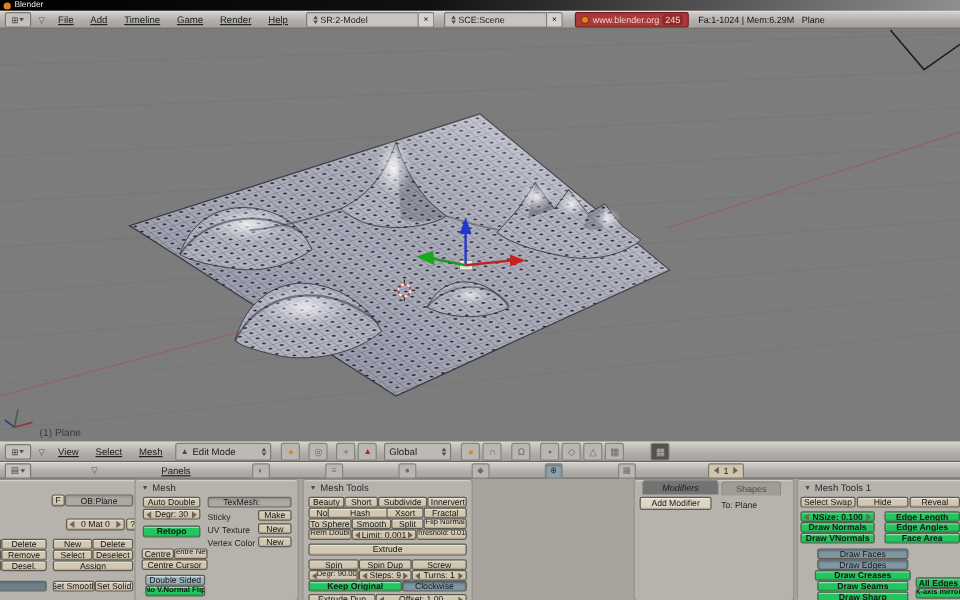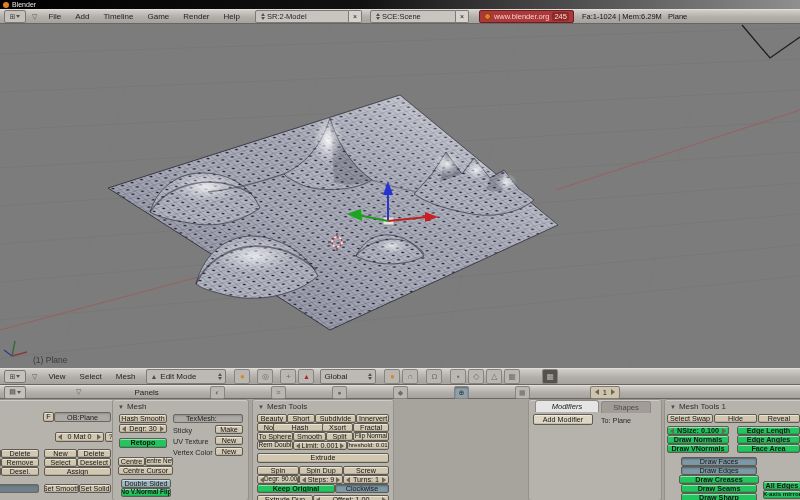--- a/index.html
+++ b/index.html
@@ -11,21 +11,21 @@
     background:linear-gradient(90deg,#000 0%,#111 45%,#8f8f8f 100%);
     display:flex;align-items:center;gap:3px;padding-left:3px;box-sizing:border-box;}
   .titlebar .logo{width:6px;height:6px;border-radius:50%;background:#e87d1e;
     display:inline-block;flex:0 0 auto;}
   .titlebar .ttl{font-size:7px;color:#e8e8e8;line-height:1;}
   .bar{position:absolute;left:0;width:800px;
     background:linear-gradient(#d2cfcb,#b2afab 55%,#a5a29e);
     border-top:1px solid #e2dfdb;border-bottom:1px solid #696662;
     display:flex;align-items:center;box-sizing:border-box;}
   .menubar{top:9px;height:15px;padding-left:2px;gap:0;}
-  .menu-item{font-size:8px;color:#1f1f1f;padding:0 7px;line-height:13px;cursor:default;}
+  .menu-item{font-size:8px;color:#1f1f1f;padding:0 7px;line-height:13px;cursor:default;text-decoration:underline;}
   .wtbox{width:20px;height:11px;background:#c4c1bc;border:1px solid #7b7873;
     border-radius:2px;display:flex;align-items:center;justify-content:center;
     gap:1px;font-size:7px;color:#3c3c3c;margin:0 2px;flex:0 0 auto;}
   .collapse{font-size:7px;color:#5a5752;padding:0 4px;}
   .selector{height:11px;background:#c8c5c0;border:1px solid #7d7a75;
     border-radius:2px 0 0 2px;display:flex;align-items:center;gap:2px;
     padding:0 4px;font-size:7.5px;color:#222;margin-left:8px;}
   .selx{width:12px;height:11px;background:#d6d3ce;border:1px solid #7d7a75;
     border-left:none;border-radius:0 2px 2px 0;display:flex;align-items:center;
     justify-content:center;font-size:7px;color:#111;}
@@ -85,21 +85,21 @@
   .btn.num{justify-content:space-between;padding:0 2px;}
   .field{position:absolute;display:flex;align-items:center;justify-content:center;
     background:#adaaa5;border:1px solid #6b685f;border-radius:2px;
     font-size:7.2px;color:#1a1a1a;box-shadow:inset 0 1px 2px rgba(0,0,0,.18);
     box-sizing:border-box;white-space:nowrap;overflow:hidden;}
   .field.dark{background:#70808a;}
   .lbl{position:absolute;font-size:7.2px;color:#262624;white-space:nowrap;line-height:1;}
   .tab{position:absolute;height:12px;border:1px solid #8d8a83;border-bottom:none;
     border-radius:3px 3px 0 0;display:flex;align-items:center;justify-content:center;
     font-size:7.5px;box-sizing:border-box;}
-  .tab.active{background:#e5e5e5;color:#1c1c1c;font-style:italic;}
+  .tab.active{background:#737373;color:#1c1c1c;font-style:italic;}
   .tab.inactive{background:#a19d96;color:#4d4c49;}
 </style>
 </head>
 <body>
 
 <div class="screen">
 
   <div class="titlebar">
     <span class="logo"></span>
     <span class="ttl">Blender</span>
@@ -371,21 +371,21 @@
       <div class="btn" style="left:87px;top:67px;width:67px;height:9px">Assign</div>
       <div class="btn" style="left:87px;top:84px;width:35px;height:9px">Set Smooth</div>
       <div class="btn" style="left:122px;top:84px;width:32px;height:9px">Set Solid</div>
     </div>
 
     <div class="panel" style="left:112px;top:0;width:135px;height:100px">
       <div class="phead" style="left:5px;top:2px">
         <span class="parrow">▼</span>
         <span>Mesh</span>
       </div>
-      <div class="btn" style="left:6px;top:14px;width:48px;height:9px">Hash Smooth</div>
+      <div class="btn" style="left:6px;top:14px;width:48px;height:9px">Auto Double</div>
       <div class="btn num" style="left:6px;top:24px;width:48px;height:9px">
         <span class="arrL"></span>
         <span>Degr: 30</span>
         <span class="arrR"></span>
       </div>
       <div class="btn blue" style="left:6px;top:38px;width:48px;height:10px">Retopo</div>
       <div class="field" style="left:60px;top:14px;width:70px;height:9px;justify-content:flex-start;padding-left:12px">TexMesh:</div>
       <div class="lbl" style="left:60px;top:27px">Sticky</div>
       <div class="btn" style="left:102px;top:25px;width:28px;height:9px">Make</div>
       <div class="lbl" style="left:60px;top:38px">UV Texture</div>

